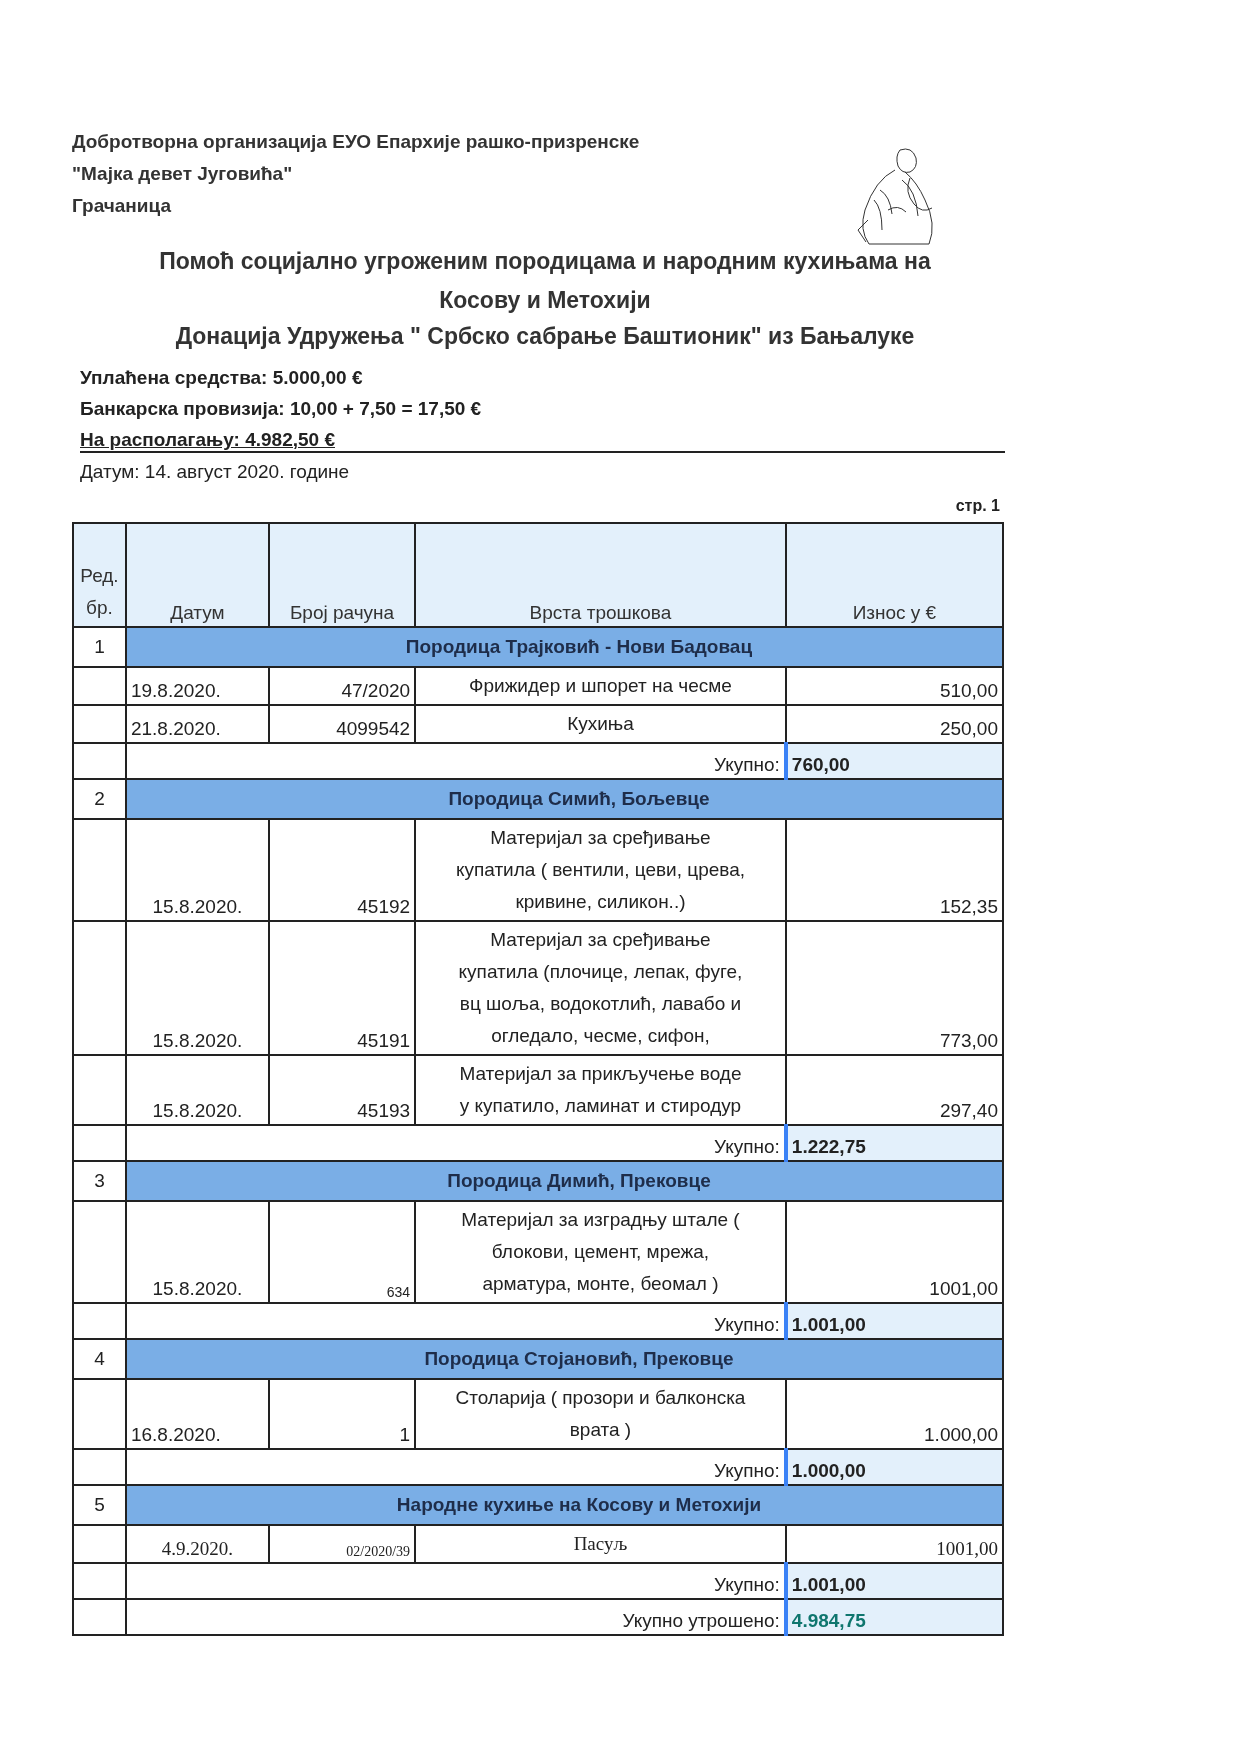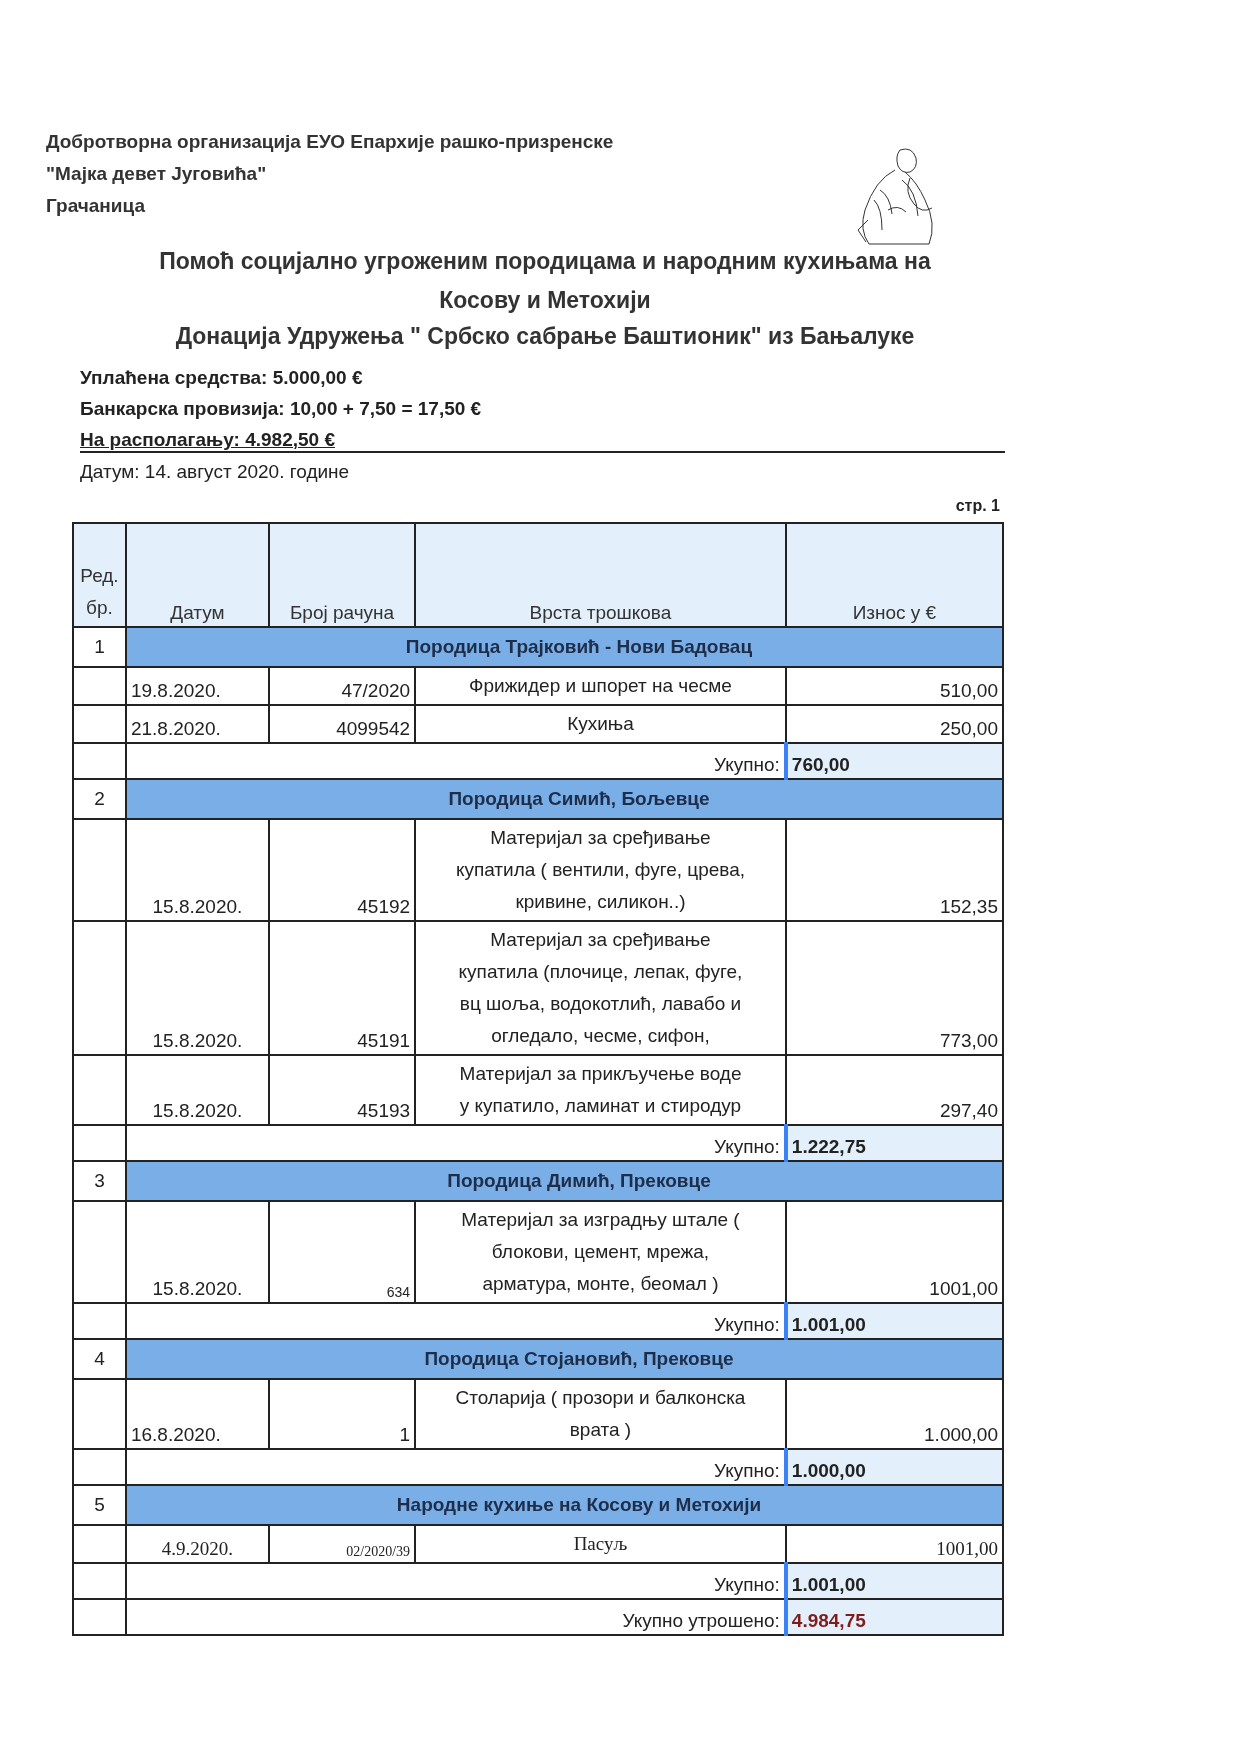--- a/index.html
+++ b/index.html
@@ -1,21 +1,21 @@
 <!DOCTYPE html>
 <html><head>
   <meta charset="utf-8">
   <style>
     html, body { margin: 0; padding: 0; background: #ffffff; }
     body {
       width: 1240px; height: 1754px; position: relative; overflow: hidden;
       font-family: "Liberation Sans", "DejaVu Sans", sans-serif; color: #222;
     }
     .org { position: absolute; left: 46px; top: 126px; font-weight: bold; font-size: 19px; line-height: 32px; color: #333; }
-    .org div { white-space: nowrap; }
+    .org div { white-space: nowrap; margin-left: 26px; }
     .logo { position: absolute; left: 840px; top: 140px; width: 110px; height: 110px; }
     .title { position: absolute; left: 70px; width: 950px; text-align: center; font-weight: bold; font-size: 23px; color: #333; white-space: nowrap; }
     .t1 { top: 248px; } .t2 { top: 287px; } .t3 { top: 323px; }
     .funds { position: absolute; left: 80px; top: 362px; font-weight: bold; font-size: 19px; line-height: 31px; color: #222; }
     .funds .ul { text-decoration: underline; }
     .hr { position: absolute; left: 80px; top: 451px; width: 925px; height: 2px; background: #222; }
     .date { position: absolute; left: 80px; top: 461px; font-size: 19px; color: #222; }
     .page { position: absolute; right: 240px; top: 497px; font-weight: bold; font-size: 16px; color: #222; }
 
     table.report {
@@ -29,21 +29,21 @@
     tr.group td { background: #7aaee6; height: 34px; vertical-align: middle; }
     tr.group td.gnum { background: #fff; text-align: center; }
     tr.group td.gtitle { text-align: center; font-weight: bold; color: #1e2d4a; padding-left: 33px; }
     tr.item td { background: #fff; }
     td.center { text-align: center; }
     td.right { text-align: right; }
     td.inv-small { font-size: 14px; }
     tr.total td { height: 30px; }
     tr.total td.lbl { text-align: right; border-right: 4px solid #3b82f6; }
     tr.total td.val { background: #e3f0fb; font-weight: bold; }
-    tr.grand td.val { color: #7f1d1d; }
+    tr.grand td.val { color: #0f766e; }
     .desc { text-align: center; line-height: 32px; }
   </style>
 </head>
 <body>
 
 <div class="org">
   <div>Добротворна организација ЕУО Епархије рашко-призренске</div>
   <div>"Мајка девет Југовића"</div>
   <div>Грачаница</div>
 </div>
@@ -123,21 +123,21 @@
       <tr class="group">
         <td class="gnum">2</td>
         <td class="gtitle" colspan="4">Породица Симић, Бољевце</td>
       </tr>
       <tr class="item">
         <td></td>
         <td class="center">15.8.2020.</td>
         <td class="right">45192</td>
         <td class="desc">
           <div>Материјал за сређивање</div>
-          <div>купатила ( вентили, фуге, црева,</div>
+          <div>купатила ( вентили, цеви, црева,</div>
           <div>кривине, силикон..)</div>
         </td>
         <td class="right">152,35</td>
       </tr>
       <tr class="item">
         <td></td>
         <td class="center">15.8.2020.</td>
         <td class="right">45191</td>
         <td class="desc">
           <div>Материјал за сређивање</div>

